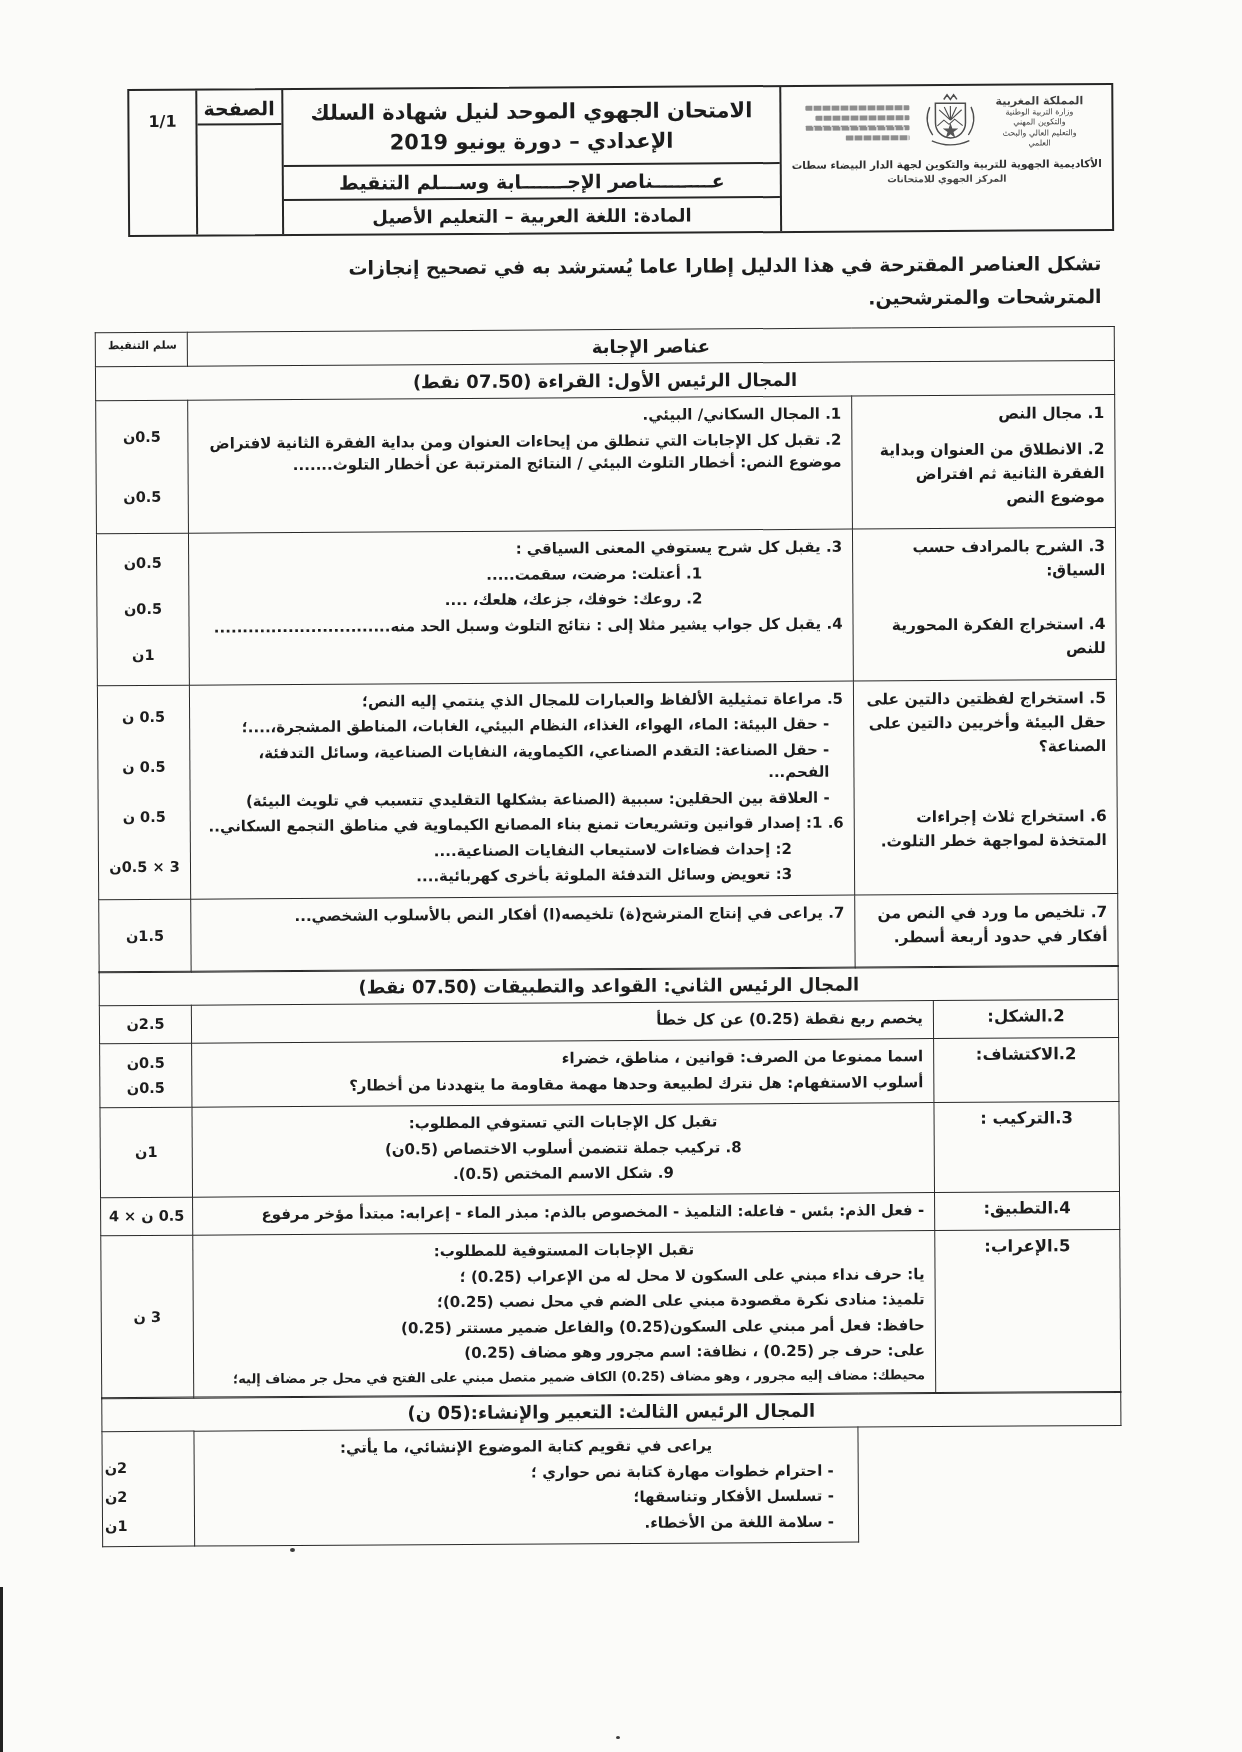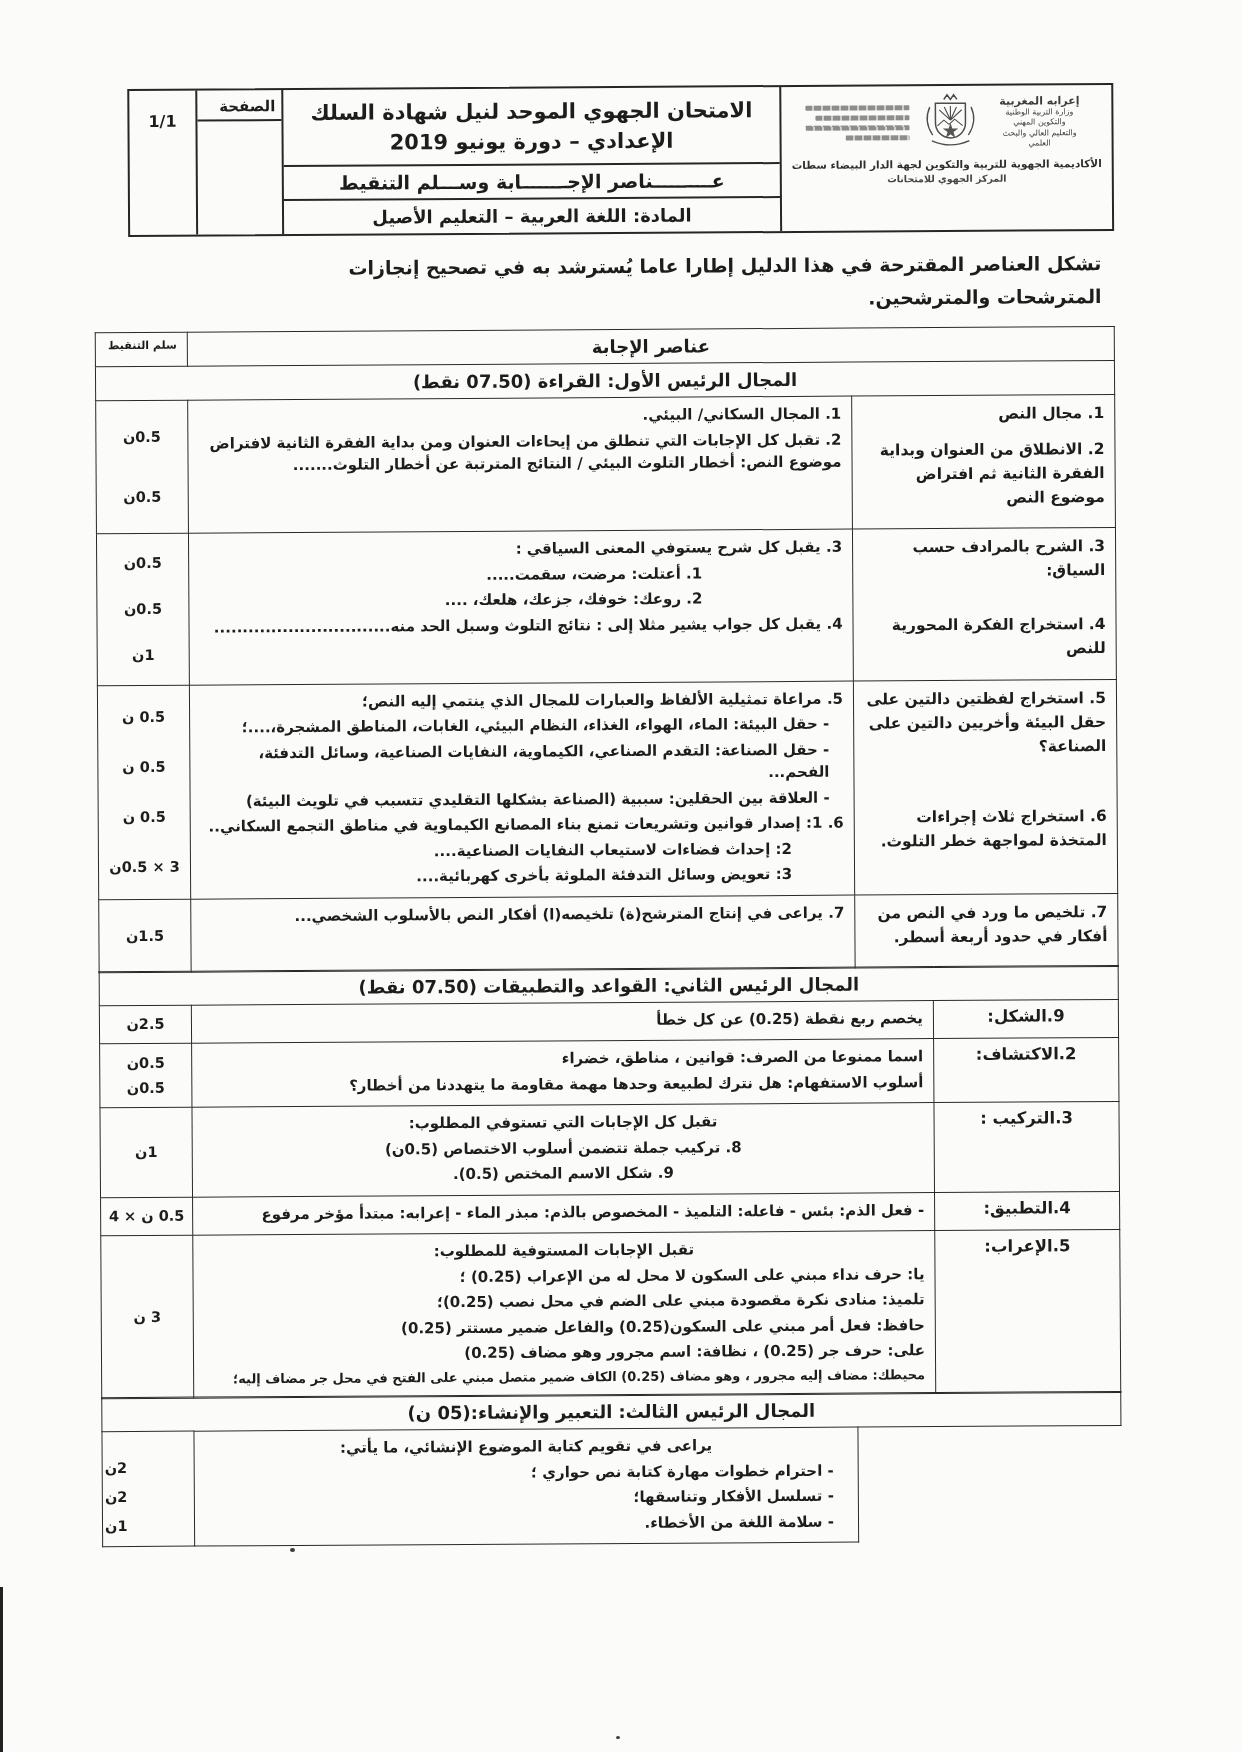--- a/index.html
+++ b/index.html
@@ -27,21 +27,21 @@
   .academy { font-size:10.5px; font-weight:700; margin-top:6px; color:#2f2f2f; text-align:center; }
   .exam-center { font-size:9.5px; font-weight:700; margin-top:3px; color:#454545; text-align:left; }
 
   .title-cell { flex:1; border-right:2.5px solid #262626; border-left:2.5px solid #262626; display:flex; flex-direction:column; }
   .title-main { padding:8px 6px 6px; text-align:center; font-weight:700; font-size:21px; line-height:1.45; border-bottom:2.5px solid #262626; }
   .title-sub { text-align:center; font-weight:700; font-size:19px; padding:5px 4px; border-bottom:2.5px solid #262626; }
   .title-subject { text-align:center; font-weight:700; font-size:18px; padding:6px 4px; flex:1; }
 
   .page-cell { width:152px; display:flex; }
   .page-label-col { width:86px; border-left:2px solid #262626; display:flex; flex-direction:column; align-items:center; }
-  .page-label { font-size:15px; font-weight:700; border-bottom:2px solid #262626; padding:7px 6px 4px; width:100%; text-align:right; }
+  .page-label { font-size:19px; font-weight:700; border-bottom:2px solid #262626; padding:7px 6px 4px; width:100%; text-align:left; }
   .page-value { flex:1; text-align:center; font-weight:700; font-size:16px; padding-top:9px;margin-top:12px; }
 
   
   .intro { margin:16px 138px 0 0; font-size:19px; font-weight:700; line-height:1.75; text-align:right; }
 
   
   .mtable { width:1020px; margin:13px 125px 0 97px; border-collapse:collapse; table-layout:fixed; }
   .mtable.joined { margin-top:-2px; }
   .mtable td { border:1.9px solid #2a2a2a; vertical-align:top; padding:6px 10px; }
   .col-q { width:263px; } .col-s { width:92px; } .col-label { width:185px; }
@@ -76,21 +76,21 @@
 <body>
 
 <div class="page">
   <div class="content">
 
     <div class="header-box">
 
       <div class="logo-cell">
         <div class="logo-row">
           <div class="ministry-txt">
-            <div class="kingdom">إعرابه المغربية</div>
+            <div class="kingdom">المملكة المغربية</div>
             <div class="mline">وزارة التربية الوطنية والتكوين المهني</div>
             <div class="mline">والتعليم العالي والبحث العلمي</div>
           </div>
           <svg class="emblem" viewBox="0 0 72 64" width="68" height="60" aria-hidden="true">
             <g fill="none" stroke="#4d4d4d" stroke-width="1.6">
               <path d="M29 8 l3.5 -5 3.5 5 3.5 -5 3.5 5"></path>
               <path d="M20 12 h32 v21 a16 16 0 0 1 -16 16 a16 16 0 0 1 -16 -16 z"></path>
               <path d="M36 30 l-12 -11 M36 30 l-6.5 -14 M36 30 v-15 M36 30 l6.5 -14 M36 30 l12 -11" stroke-width="1.2"></path>
               <path d="M22 36 l7 -6 5.5 4.5 6 -5.5 8.5 7" stroke-width="1.2"></path>
               <path d="M14 16 q-7 15 3 30 M58 16 q7 15 -3 30" stroke-width="1.4"></path>
@@ -228,21 +228,21 @@
           <col class="col-label">
           <col>
           <col class="col-s">
         </colgroup>
       <tbody>
           <tr>
         <td colspan="3" class="section-title">المجال الرئيس الثاني: القواعد والتطبيقات (07.50 نقط)</td>
       </tr>
 
       <tr>
-        <td class="label-cell">9.الشكل:</td>
+        <td class="label-cell">2.الشكل:</td>
         <td class="a-cell">
           <div class="a-line">يخصم ربع نقطة (0.25) عن كل خطأ</div>
         </td>
         <td class="s-cell">
           <div class="scores">
             <span class="score">2.5ن</span>
           </div>
         </td>
       </tr>
 

